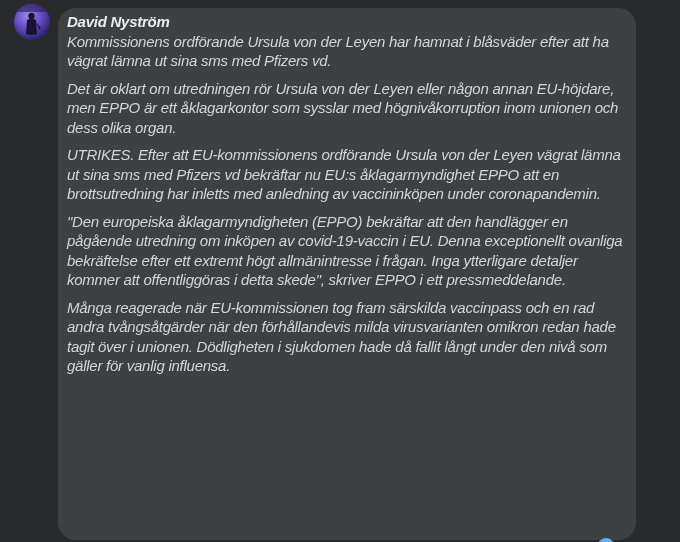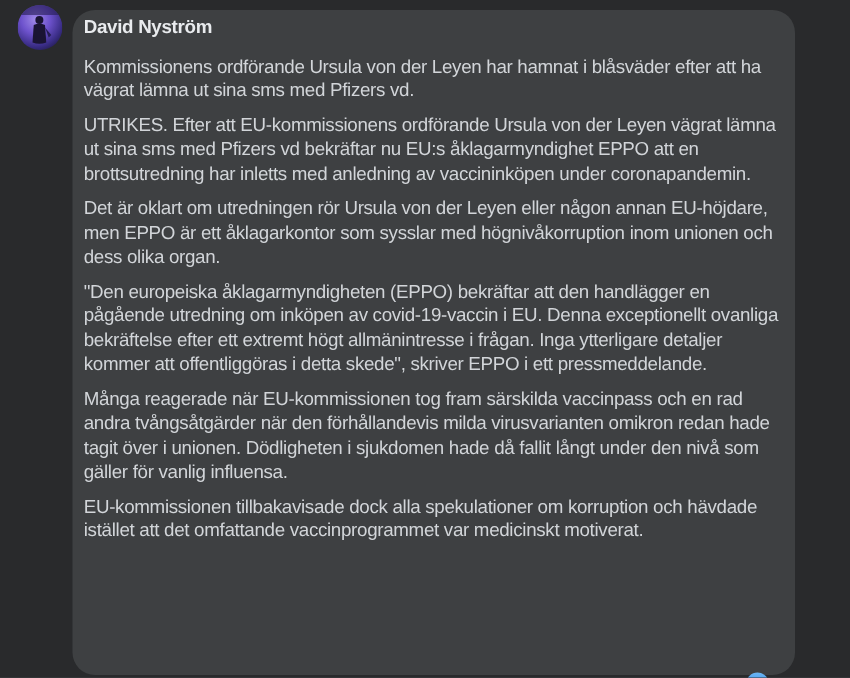--- a/index.html
+++ b/index.html
@@ -29,36 +29,37 @@
     position: absolute;
     left: 58px;
     top: 8px;
     width: 578px;
     height: 532px;
     box-sizing: border-box;
     background: var(--bubble-bg, #3e4042);
     border-radius: 18px;
     padding: 4px 10px 6px 9px;
     overflow: hidden;
+    font-style: italic;
   }
   .sender {
     font-size: 15px;
     line-height: 19.5px;
     font-weight: bold;
     color: var(--name-color, #e8eaed);
     letter-spacing: -0.25px;
   }
   .para {
     margin: 8px 0 0 0;
     font-size: 15px;
     line-height: 19.5px;
     color: var(--text-color, #d2d5d9);
     letter-spacing: -0.25px;
   }
-  .para.first { margin-top: 12px; }
+  .para.first { margin-top: 0; }
   .reaction {
     position: absolute;
     left: 597px;
     top: 538px;
     width: 18px;
     height: 18px;
     border-radius: 50%;
     background: linear-gradient(180deg, var(--reaction-blue-light, #6cb6f2), var(--reaction-blue, #1877f2));
     cursor: pointer;
   }
@@ -80,20 +81,19 @@
     <rect x="0" y="0" width="36" height="8" fill="#241d52" opacity="0.6"></rect>
     <circle cx="17.5" cy="12" r="3.2" fill="#1a1433"></circle>
     <path d="M13 16 Q17.5 13.5 22 16 L23 30 Q17.5 32 12 30 Z" fill="#1a1433"></path>
     <path d="M22 18 L27 24 L25 26 Z" fill="#241d52"></path>
   </svg>
 </div>
 
 <div class="bubble">
   <div class="sender">David Nyström</div>
   <p class="para first">Kommissionens ordförande Ursula von der Leyen har hamnat i blåsväder efter att ha vägrat lämna ut sina sms med Pfizers vd.</p>
+  <p class="para">Det är oklart om utredningen rör Ursula von der Leyen eller någon annan EU-höjdare, men EPPO är ett åklagarkontor som sysslar med högnivåkorruption inom unionen och dess olika organ.</p>
   <p class="para">UTRIKES. Efter att EU-kommissionens ordförande Ursula von der Leyen vägrat lämna ut sina sms med Pfizers vd bekräftar nu EU:s åklagarmyndighet EPPO att en brottsutredning har inletts med anledning av vaccininköpen under coronapandemin.</p>
-  <p class="para">Det är oklart om utredningen rör Ursula von der Leyen eller någon annan EU-höjdare, men EPPO är ett åklagarkontor som sysslar med högnivåkorruption inom unionen och dess olika organ.</p>
   <p class="para">"Den europeiska åklagarmyndigheten (EPPO) bekräftar att den handlägger en pågående utredning om inköpen av covid-19-vaccin i EU. Denna exceptionellt ovanliga bekräftelse efter ett extremt högt allmänintresse i frågan. Inga ytterligare detaljer kommer att offentliggöras i detta skede", skriver EPPO i ett pressmeddelande.</p>
   <p class="para">Många reagerade när EU-kommissionen tog fram särskilda vaccinpass och en rad andra tvångsåtgärder när den förhållandevis milda virusvarianten omikron redan hade tagit över i unionen. Dödligheten i sjukdomen hade då fallit långt under den nivå som gäller för vanlig influensa.</p>
-  <p class="para">EU-kommissionen tillbakavisade dock alla spekulationer om korruption och hävdade istället att det omfattande vaccinprogrammet var medicinskt motiverat.</p>
 </div>
 
 <div class="reaction"></div>
 
 </body></html>

